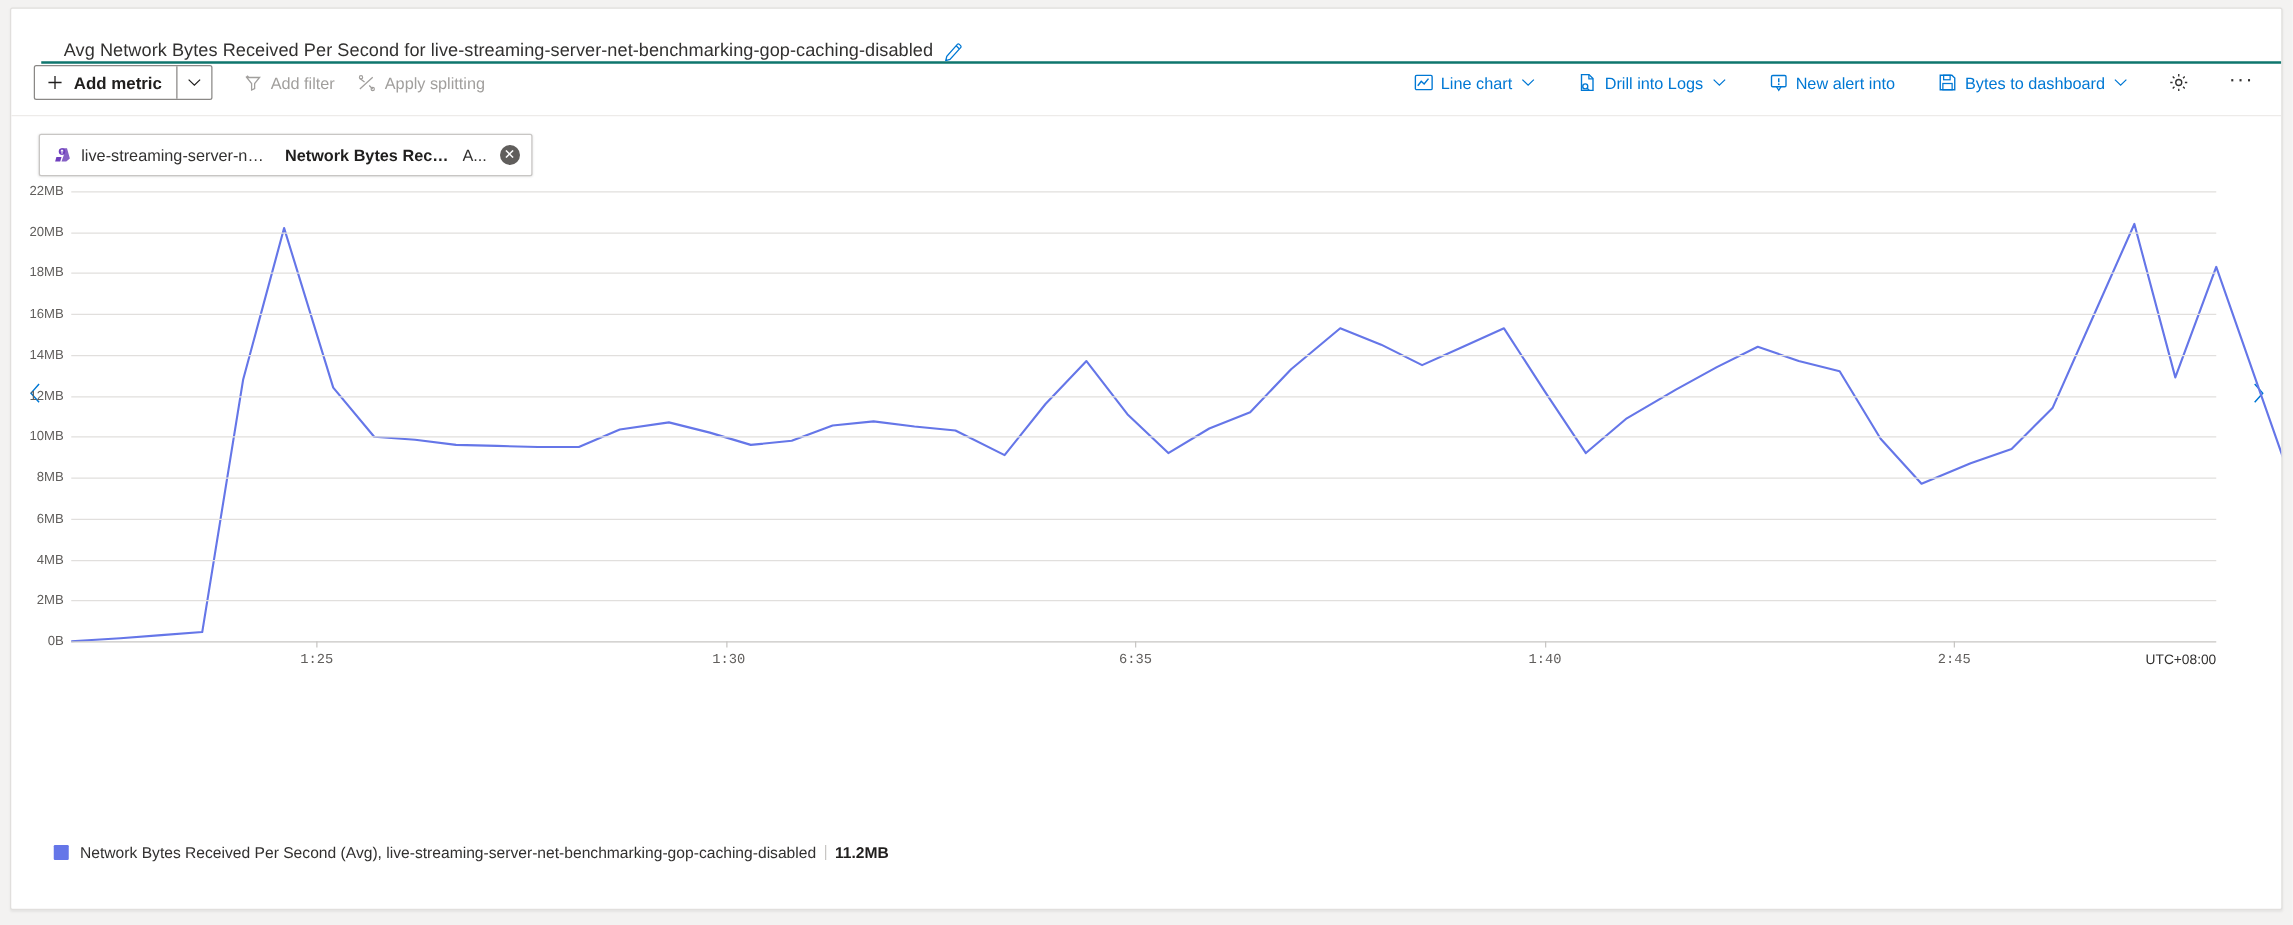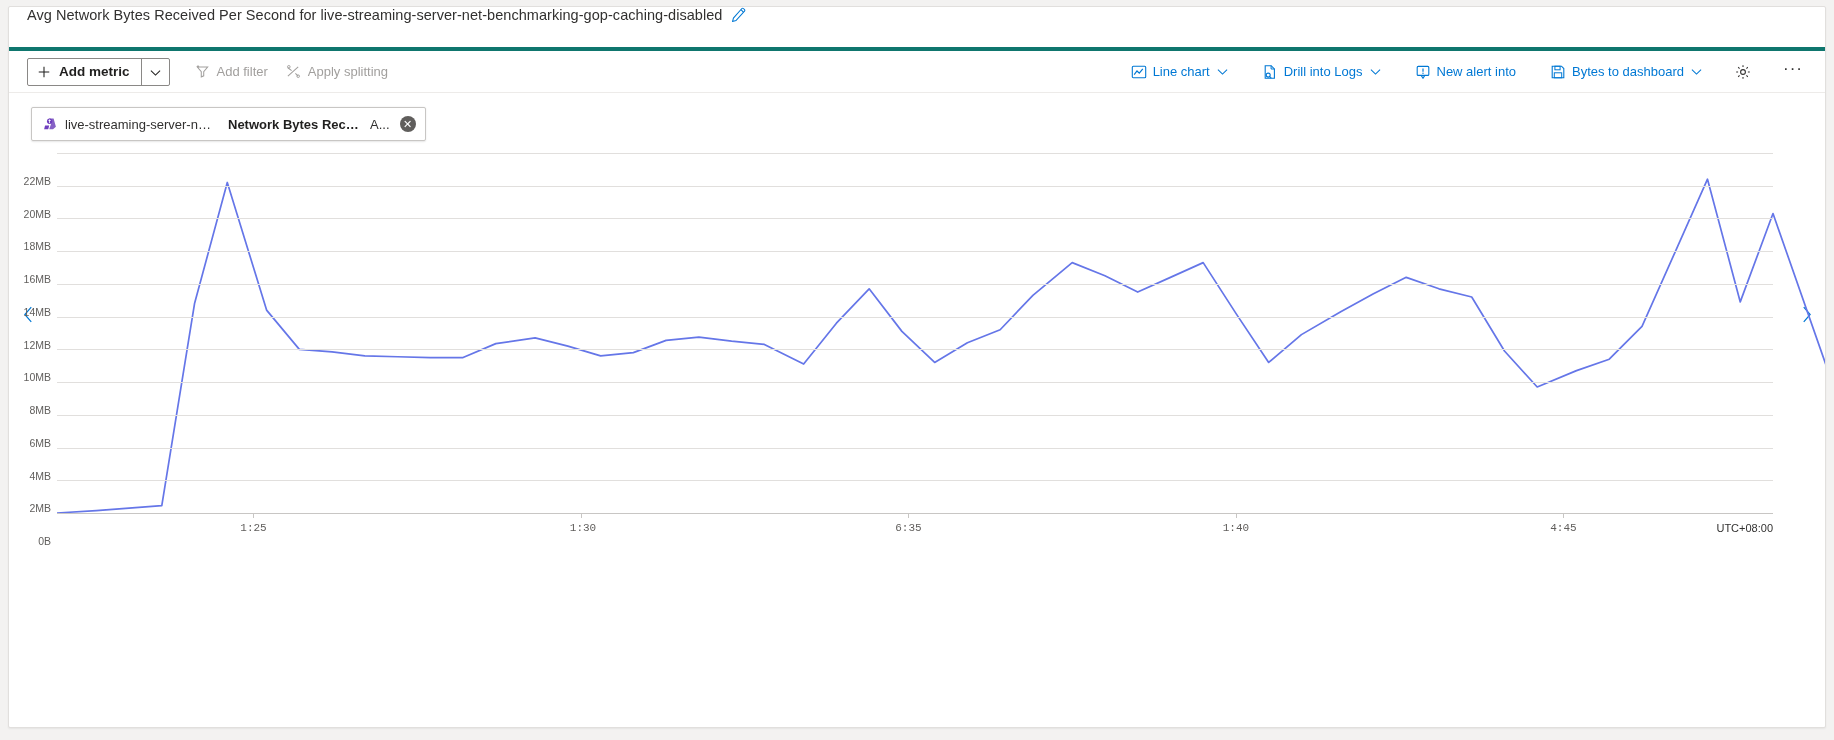--- a/index.html
+++ b/index.html
@@ -24,42 +24,43 @@
     border-radius: 2px;
     box-shadow: 0 1px 2px rgba(0,0,0,0.06);
     overflow: hidden;
   }
 
   
   .title-row {
     position: relative;
     height: 44px;
     display: flex;
-    align-items: flex-start;
+    align-items: flex-end;
     padding: 0 16px 0 18px;
-    border-bottom: 4px solid #0f766e;
+    border-bottom: 2px solid #0f766e;
+    margin-left: 24px;
   }
   .chart-title {
     font-size: 14.5px;
     color: #323130;
     letter-spacing: 0.05px;
     white-space: nowrap;
   }
   .edit-pencil {
     margin-left: 9px;
     display: inline-flex;
     align-items: center;
     cursor: pointer;
   }
 
   
   .cmdbar {
     height: 42px;
     display: flex;
-    align-items: center;
+    align-items: flex-start;
     padding: 0 14px 0 18px;
     border-bottom: 1px solid #edebe9;
     position: relative;
   }
   .cmd-left { display: flex; align-items: center; gap: 0; }
   .cmd-right { margin-left: auto; display: flex; align-items: center; gap: 16px; }
 
   .addmetric-group {
     display: flex;
     align-items: stretch;
@@ -164,21 +165,20 @@
     position: absolute; left: 0; right: 0;
     height: 1px; background: #e1dfdd;
   }
   .ytick {
     position: absolute;
     right: calc(100% + 6px);
     transform: translateY(-50%);
     font-size: 10.5px;
     color: #605e5c;
     white-space: nowrap;
-    margin-top: 28px;
   }
   .xtick-mark {
     position: absolute;
     width: 1px; height: 5px;
     background: #c8c6c4;
   }
   .xtick-lbl {
     position: absolute;
     transform: translateX(-50%);
     font-size: 11px; color: #605e5c;
@@ -403,20 +403,26 @@
           <div class="ytick" style="top: 0px;">22MB</div>
           <div class="xtick-mark" style="left: 196.489px; top: 360px;"></div>
           <div class="xtick-lbl" style="left: 196.489px; top: 369px;">1:25</div>
           <div class="xtick-mark" style="left: 523.969px; top: 360px;"></div>
           <div class="xtick-lbl" style="left: 526px; top: 369px;">1:30</div>
           <div class="xtick-mark" style="left: 851.45px; top: 360px;"></div>
           <div class="xtick-lbl" style="left: 851.45px; top: 369px;">6:35</div>
           <div class="xtick-mark" style="left: 1178.93px; top: 360px;"></div>
           <div class="xtick-lbl" style="left: 1178.93px; top: 369px;">1:40</div>
           <div class="xtick-mark" style="left: 1506.41px; top: 360px;"></div>
-          <div class="xtick-lbl" style="left: 1506.41px; top: 369px;">4:45</div>
+          <div class="xtick-lbl" style="left: 1506.41px; top: 369px;">2:45</div>
           <div class="tz-lbl" style="top: 369px;">UTC+08:00</div>
         </div>
     </div>
 
+    <div class="legend-row">
+      <span class="legend-swatch" id="legend-swatch" style="background: rgb(101, 118, 232);"></span>
+      <span class="legend-text">Network Bytes Received Per Second (Avg), live-streaming-server-net-benchmarking-gop-caching-disabled</span>
+      <span class="legend-sep"></span>
+      <span class="legend-val">11.2MB</span>
+    </div>
 
   </div>
 </div>
 
 </body></html>

